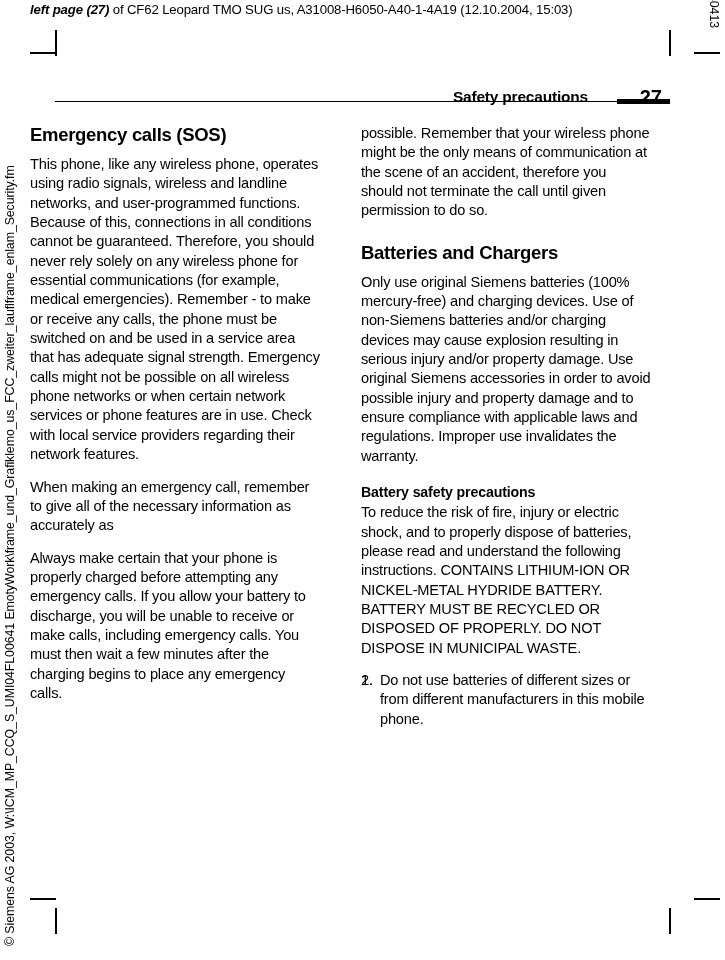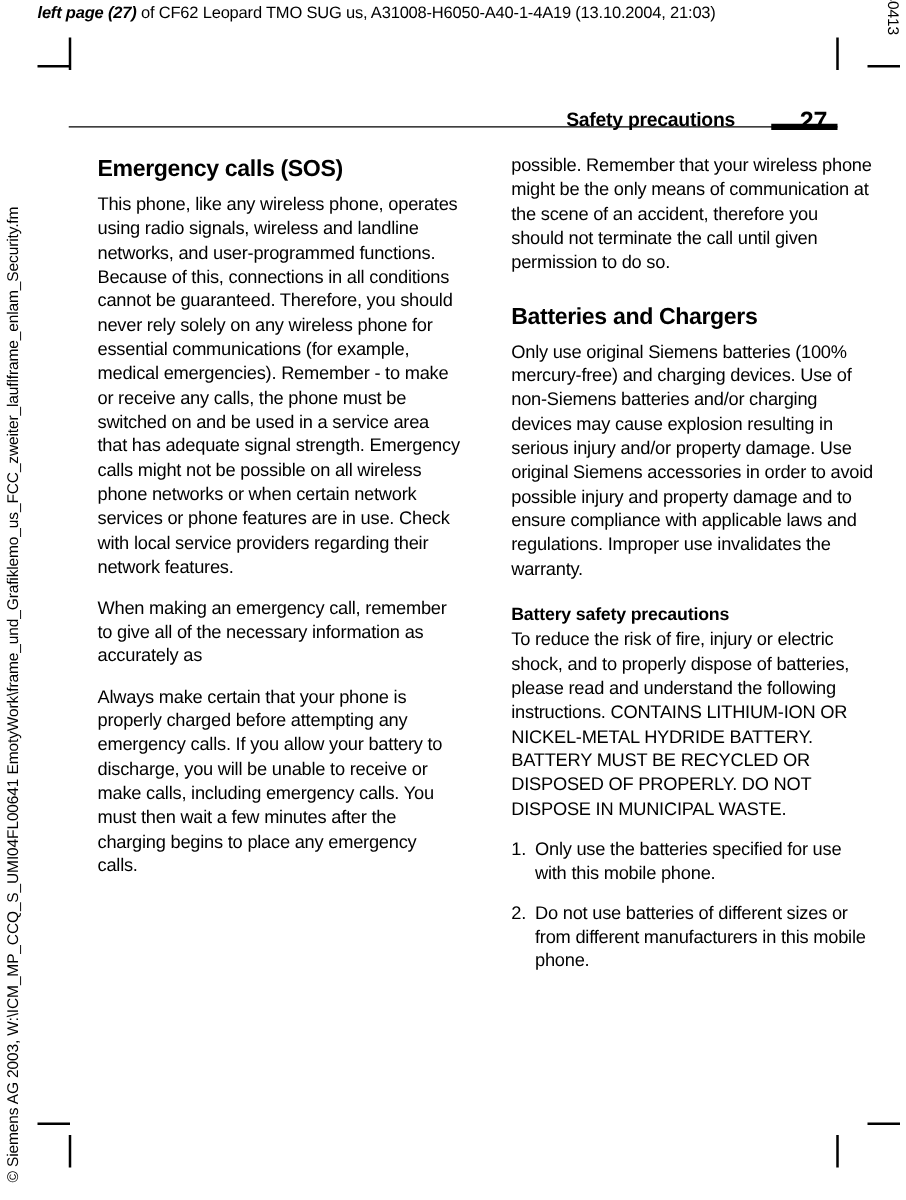--- a/index.html
+++ b/index.html
@@ -102,21 +102,20 @@
 
   
   .col {
     position: absolute;
     top: 124px;
     width: 290px;
     font-size: 14.6px;
     line-height: 19.35px;
     letter-spacing: -0.18px;
     text-align: left;
-    margin-left: 48px;
   }
   .col-left  { left: 30px; }
   .col-right { left: 361px; }
 
   h2.sec-head {
     margin: 0 0 9px 0;
     font-size: 18.5px;
     font-weight: bold;
     letter-spacing: -0.3px;
     line-height: 22px;
@@ -156,21 +155,21 @@
   ol.numlist li .num {
     position: absolute;
     left: 0;
     top: 0;
   }
 </style>
 </head>
 <body>
 
 <div class="job-header">
-  <span class="bold">left page (27)</span><span> of CF62 Leopard TMO SUG us, A31008-H6050-A40-1-4A19 (13.10.2004, 21:03)</span>
+  <span class="bold">left page (27)</span><span> of CF62 Leopard TMO SUG us, A31008-H6050-A40-1-4A19 (12.10.2004, 15:03)</span>
 </div>
 
 <div class="crop v" style="left:55px;  top:30px;"></div>
 <div class="crop h" style="left:30px;  top:52px;"></div>
 <div class="crop v" style="left:669px; top:30px;"></div>
 <div class="crop h" style="left:694px; top:52px;"></div>
 <div class="crop h" style="left:30px;  top:898px;"></div>
 <div class="crop v" style="left:55px;  top:908px;"></div>
 <div class="crop h" style="left:694px; top:898px;"></div>
 <div class="crop v" style="left:669px; top:908px;"></div>
@@ -203,20 +202,19 @@
 
   <p class="para">Only use original Siemens batteries (100% mercury-free) and charging devices. Use of non-Siemens batteries and/or charging devices may cause explosion resulting in serious injury and/or property damage. Use original Siemens accessories in order to avoid possible injury and property damage and to ensure compliance with applicable laws and regulations. Improper use invalidates the warranty.</p>
 
   <h3 class="sub-head">Battery safety precautions</h3>
 
   <p class="para">To reduce the risk of fire, injury or electric shock, and to properly dispose of batteries, please read and understand the following instructions. CONTAINS LITHIUM-ION OR NICKEL-METAL HYDRIDE BATTERY. BATTERY MUST BE RECYCLED OR DISPOSED OF PROPERLY. DO NOT DISPOSE IN MUNICIPAL WASTE.</p>
 
   <ol class="numlist">
     <li>
       <span class="num">1.</span>
-      <span>Only use the batteries specified for use with this mobile phone.</span>
     </li>
     <li>
       <span class="num">2.</span>
       <span>Do not use batteries of different sizes or from different manufacturers in this mobile phone.</span>
     </li>
   </ol>
 </div>
 
 </body></html>

